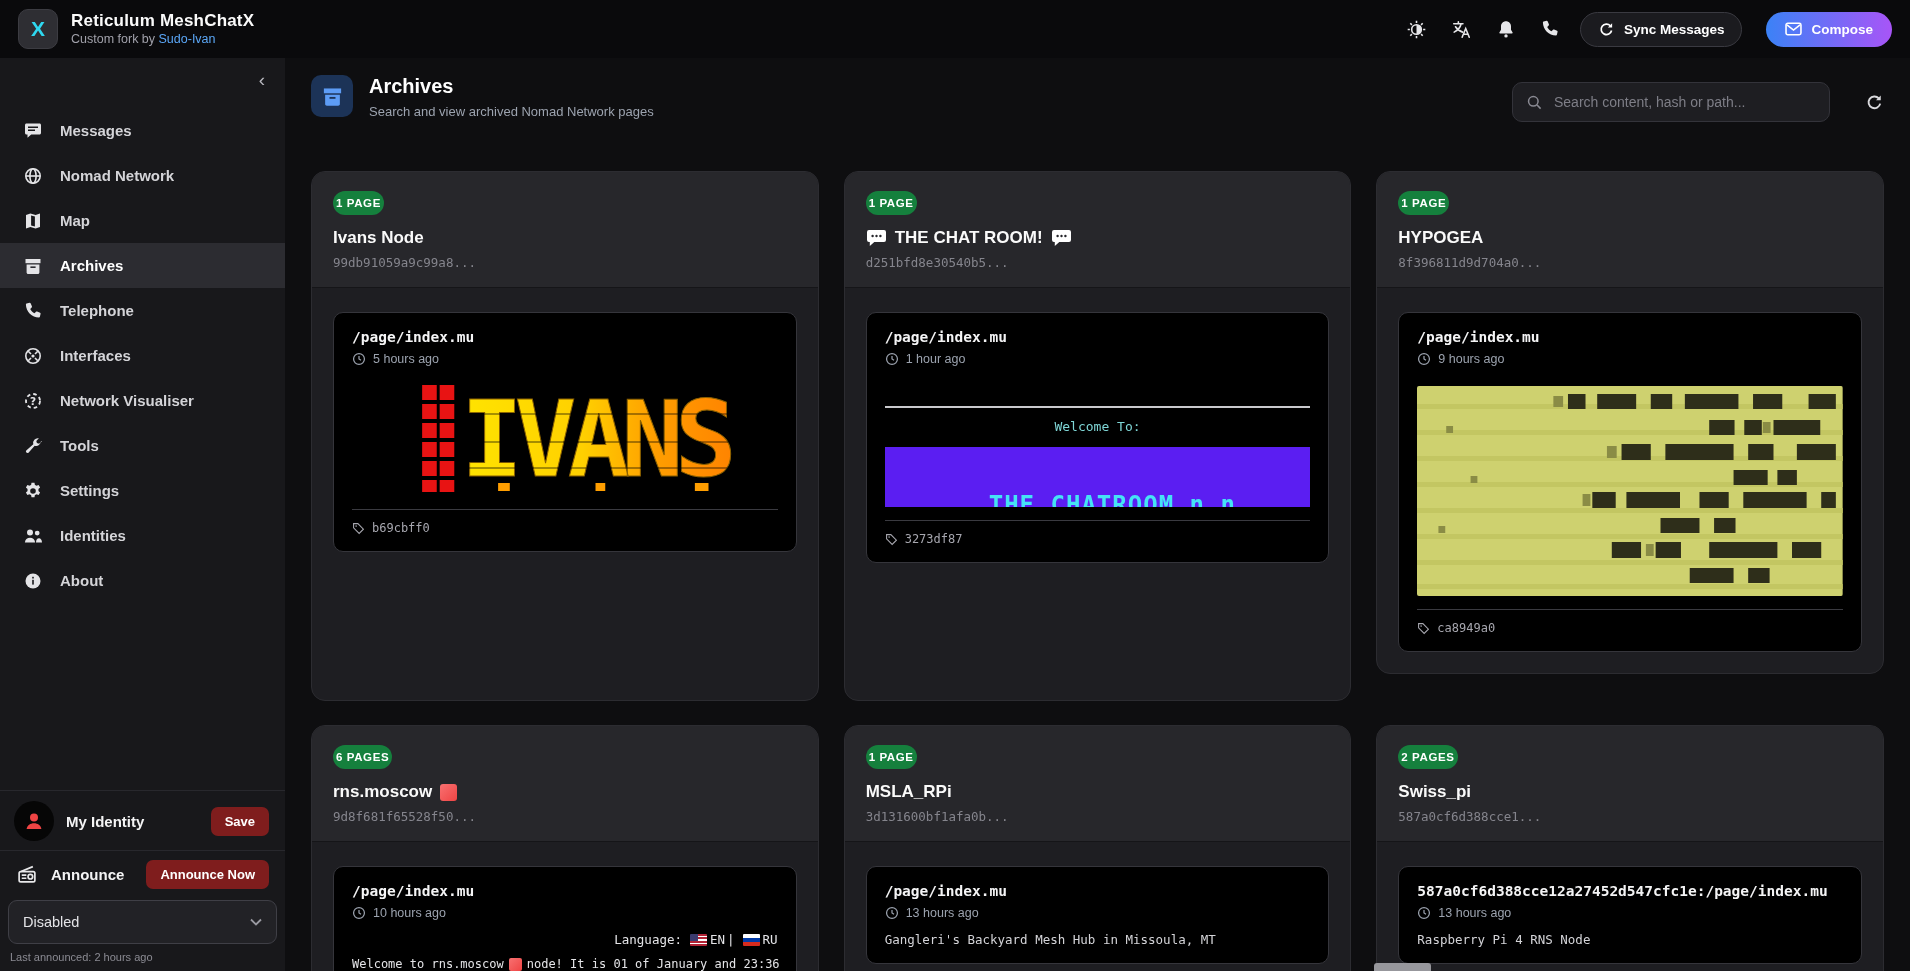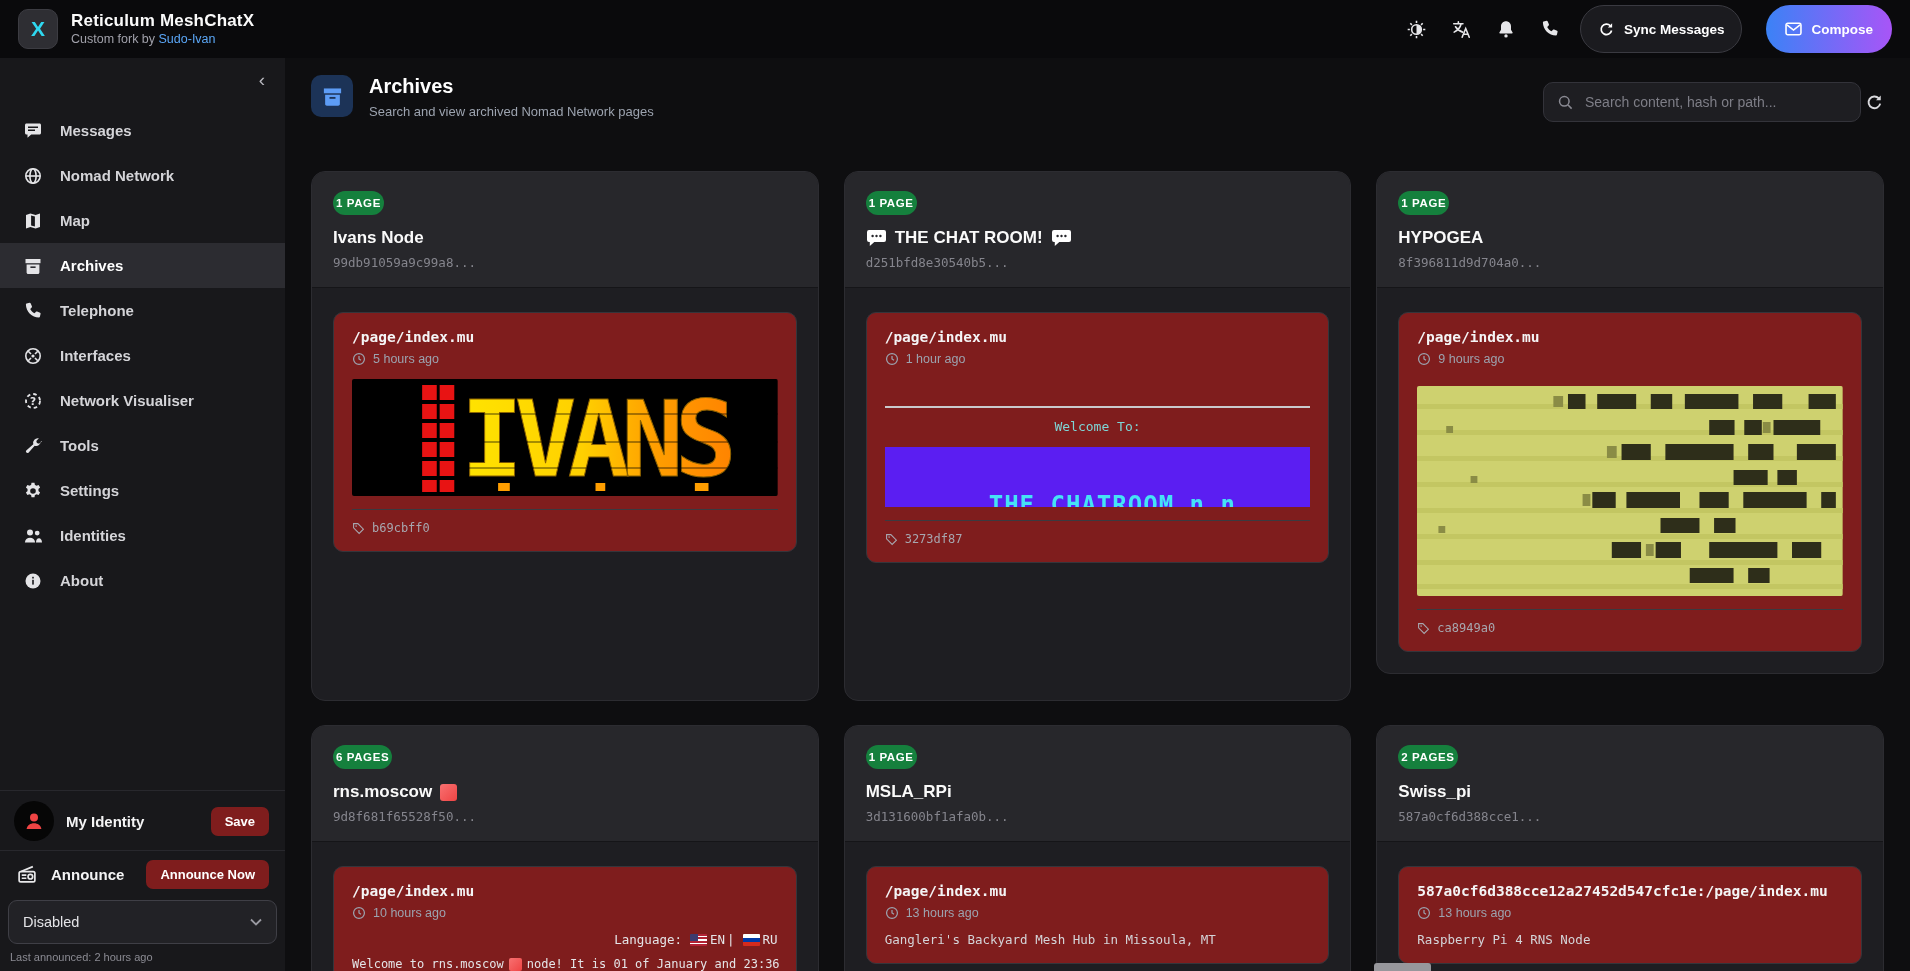--- a/index.html
+++ b/index.html
@@ -12,21 +12,21 @@
   .topbar{position:absolute;top:0;left:0;right:0;height:58px;background:#0a0a0c;
           display:flex;align-items:center;padding:0 18px;box-sizing:border-box;z-index:10;}
   .logo{width:38px;height:38px;border-radius:10px;background:#2e2e33;border:1px solid #3c3c42;
         display:flex;align-items:center;justify-content:center;color:#2fd8f0;font-size:21px;font-weight:bold;}
   .app-titles{margin-left:13px;line-height:1;}
   .app-title{font-size:17px;font-weight:bold;color:#fafafa;letter-spacing:.2px;}
   .app-sub{font-size:12.5px;color:#a1a1aa;margin-top:4px;}
   .app-sub a{color:#5ba7f7;text-decoration:none;cursor:pointer;margin-top:44px;}
   .top-actions{margin-left:auto;display:flex;align-items:center;gap:24px;}
   .icon-btn{color:#e6e6e9;cursor:pointer;background:none;border:none;padding:0;}
-  .pill-btn{display:flex;align-items:center;gap:9px;height:48px;border-radius:999px;
+  .pill-btn{display:flex;align-items:center;gap:9px;height:35px;border-radius:999px;
             font-size:13.5px;font-weight:bold;color:#fff;cursor:pointer;box-sizing:border-box;}
   .sync-btn{background:#1b1b1f;border:1px solid #3a3a41;padding:0 17px;margin-left:-4px;}
   .compose-btn{background:linear-gradient(90deg,#3b82f6,#a855f7);border:none;padding:0 19px;}
 
   
   .sidebar{position:absolute;top:58px;left:0;width:285px;bottom:0;background:#18181b;
            display:flex;flex-direction:column;z-index:5;box-sizing:border-box;}
   .collapse-row{height:42px;display:flex;align-items:center;justify-content:flex-end;
                 padding-right:20px;color:#b8b8bf;font-size:19px;}
   .collapse-btn{cursor:pointer;line-height:1;}
@@ -52,42 +52,42 @@
   .last-announced{font-size:11px;color:#8b8b93;padding:0 10px 8px;}
 
   
   .main{position:absolute;left:285px;top:58px;right:0;bottom:0;background:#0e0e10;overflow:hidden;}
   .page-head{display:flex;align-items:flex-start;padding:17px 26px 0 26px;}
   .page-icon{width:42px;height:42px;border-radius:10px;background:#1c3357;flex:none;
              display:flex;align-items:center;justify-content:center;}
   .page-titles{margin-left:16px;flex:1;}
   .page-title{font-size:20px;font-weight:bold;color:#fff;}
   .page-sub{font-size:13px;color:#9ca3af;margin-top:6px;}
-  .search-wrap{display:flex;align-items:center;gap:4px;margin-top:7px;margin-left:44px;}
+  .search-wrap{display:flex;align-items:center;gap:35px;margin-top:7px;margin-left:44px;}
   .search-box{width:318px;height:40px;background:#1e1e22;border:1px solid #33333a;border-radius:10px;
               display:flex;align-items:center;gap:9px;padding:0 13px;box-sizing:border-box;color:#8a8a93;}
   .search-box input{background:none;border:none;outline:none;color:#e4e4e7;font-size:14px;width:100%;
                     font-family:inherit;}
   .search-box input::placeholder{color:#7e7e87;}
   .refresh-btn{color:#d9d9dd;background:none;border:none;padding:0;cursor:pointer;}
 
   
   .cards{display:grid;grid-template-columns:repeat(3,1fr);gap:24px 25px;
          padding:0 26px;margin-top:49px;align-items:start;}
   .card{background:#1e1e22;border:1px solid #2c2c31;border-radius:14px;overflow:hidden;
         box-sizing:border-box;cursor:pointer;}
   .h530{height:530px;} .h503{height:503px;} .h300{height:320px;}
   .card-head{background:#27272b;padding:19px 21px 17px;}
   .badge{display:inline-block;background:#15803d;color:#fff;font-size:11.5px;font-weight:bold;
          letter-spacing:.6px;padding:6px 3px;border-radius:999px;}
   .card-title{margin-top:13px;font-size:17px;font-weight:bold;color:#fafafa;
               display:flex;align-items:center;gap:8px;}
   .card-hash{margin-top:7px;font-size:12.5px;color:#85858d;}
   .card-body{padding:24px 21px;border-top:1px solid #151518;}
-  .panel{background:#7f1d1d;border:1px solid #35353b;border-radius:10px;padding:16px 18px;}
+  .panel{background:#000000;border:1px solid #35353b;border-radius:10px;padding:16px 18px;}
   .panel-path{font-weight:bold;font-size:14.5px;color:#f4f4f5;white-space:nowrap;overflow:hidden;}
   .panel-time{display:flex;align-items:center;gap:7px;margin-top:7px;color:#9ca3af;font-size:12.5px;}
   .panel-time svg{color:#9ca3af;}
   .panel-divider{height:1px;background:#3a3a40;margin:13px 0 11px;}
   .tag-row{display:flex;align-items:center;gap:7px;font-size:12px;color:#a7a7af;}
   .preview-img{margin-top:13px;border-radius:2px;overflow:hidden;}
   .red-sq{display:inline-block;width:17px;height:17px;border-radius:3px;flex:none;
           background:linear-gradient(135deg,#f87171,#ef4444);}
   .red-sq.small{width:13px;height:13px;border-radius:2px;vertical-align:-2px;}
 

